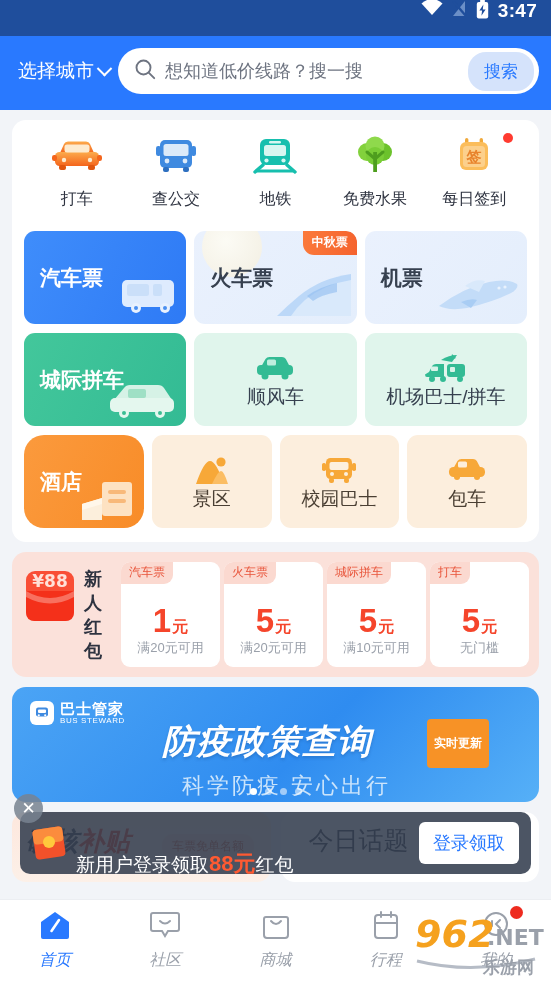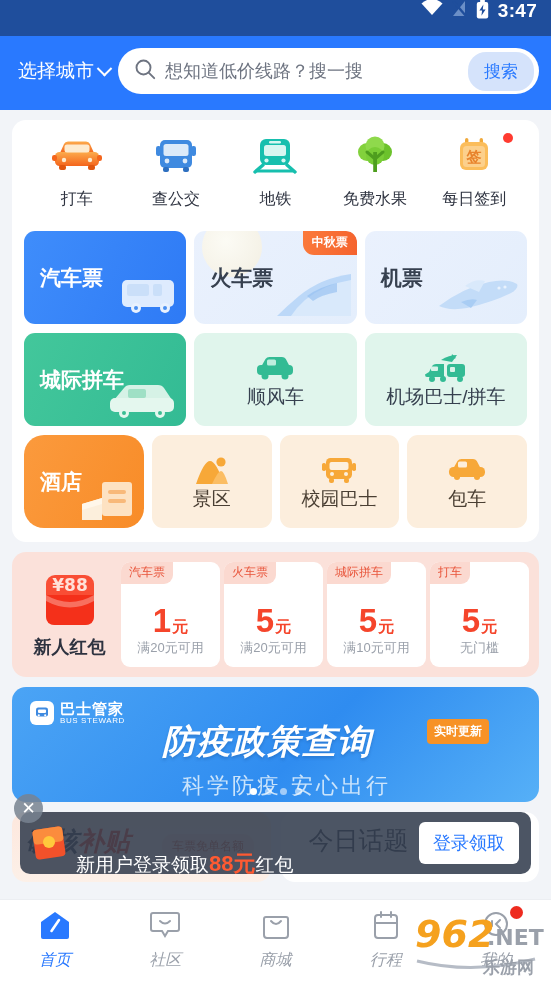--- a/index.html
+++ b/index.html
@@ -90,21 +90,21 @@
   }
   .art{ position:absolute; right:4px; bottom:2px; opacity:1; }
   .moon{ position:absolute; left:8px; top:-14px; width:60px; height:60px;
          background:radial-gradient(circle at 40% 40%,#fffdf3,#f4eedd); border-radius:50%; opacity:.85; }
 
   
   .coupons{
     background:#fbe1da; margin:10px 12px 0 12px; border-radius:14px;
     display:flex; align-items:center; padding:10px 10px; gap:4px;
   }
-  .rp{ width:95px; display:flex; flex-direction:column; align-items:center; gap:6px; flex:0 0 auto; }
+  .rp{ width:95px; display:flex; flex-direction:row; gap:6px; flex:0 0 auto; }
   .rp-img{ width:56px; height:58px; }
   .rp-lbl{ font-size:18px; color:#2e3340; font-weight:600; }
   .cp{
     flex:1; background:#fff; border-radius:9px; height:105px; position:relative;
     display:flex; flex-direction:column; align-items:center; justify-content:center;
     cursor:pointer;
   }
   .cp-tag{
     position:absolute; top:0; left:0; background:#fbd9d0; color:#e8543a;
     font-size:12px; padding:2px 8px 3px 8px; border-radius:9px 0 9px 0;
@@ -124,21 +124,21 @@
   .bn-logo-txt{ color:#fff; line-height:1.02; }
   .bn-logo-cn{ font-size:15px; font-weight:bold; letter-spacing:1px; }
   .bn-logo-en{ font-size:8px; letter-spacing:.6px; }
   .bn-title{
     position:absolute; left:150px; top:32px; color:#fff; font-size:34px;
     font-weight:bold; font-style:italic; letter-spacing:1px;
     text-shadow:0 2px 3px rgba(20,70,140,.30);
   }
   .bn-pill{
     position:absolute; left:415px; top:32px; background:#f79226; color:#fff;
-    font-size:12px; padding:4px 7px; border-radius:4px; font-weight:600;
+    font-size:12px; padding:16px 7px; border-radius:4px; font-weight:600;
   }
   .bn-sub{
     position:absolute; left:170px; top:84px; color:#cbe4fb; font-size:22px; letter-spacing:3px;
   }
   .bn-dots{ position:absolute; left:50%; transform:translateX(-50%); bottom:7px; display:flex; gap:8px; }
   .bn-dots i{ width:7px; height:7px; background:rgba(255,255,255,.55); border-radius:50%; display:block; }
   .bn-dots i.on{ background:#fff; width:7px; }
 
   
   .below{ display:flex; gap:10px; margin:10px 12px 0 12px; }

